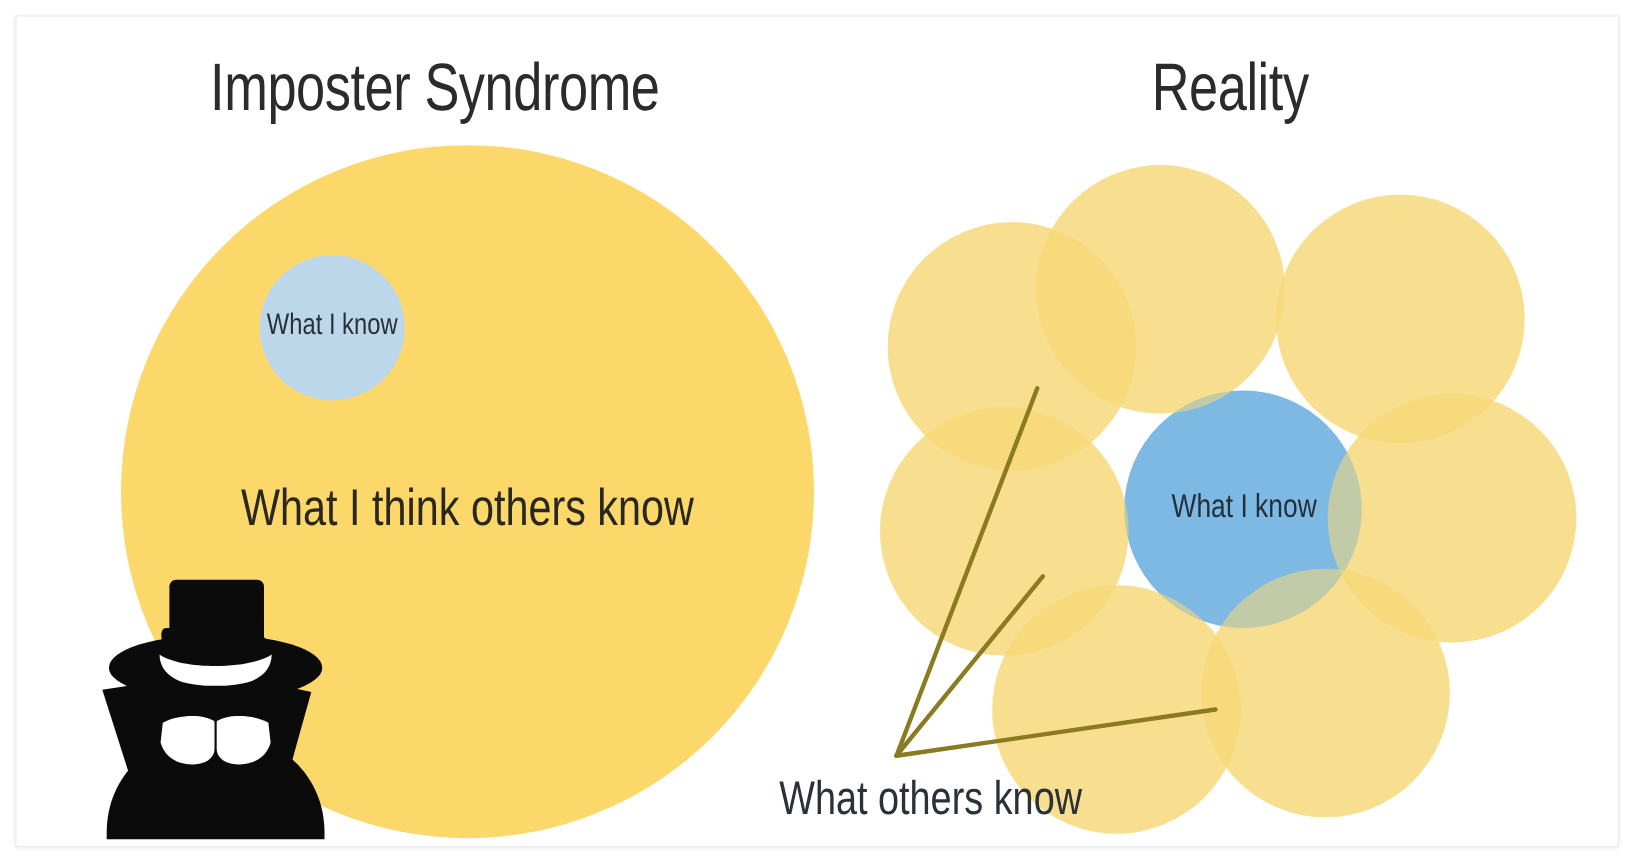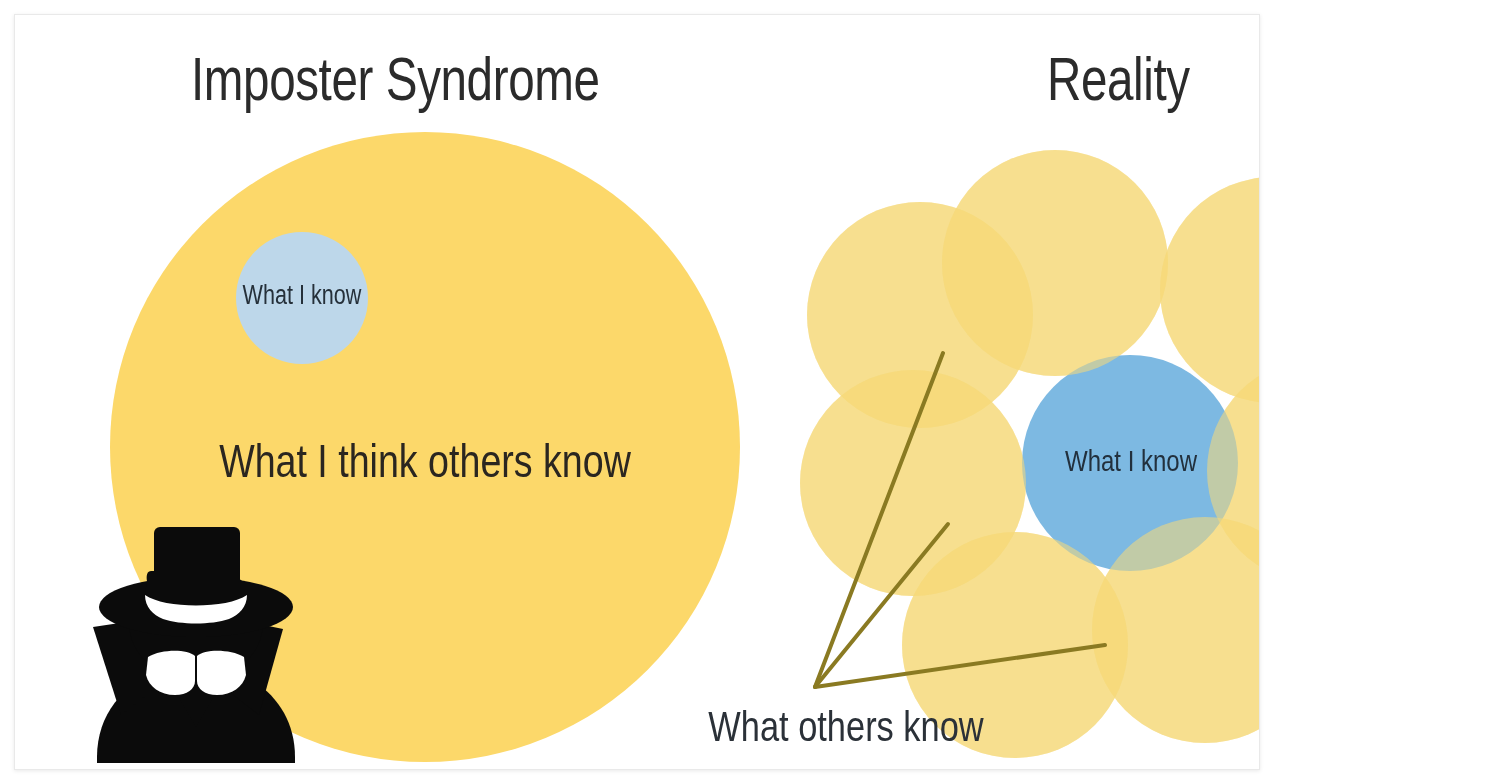--- a/index.html
+++ b/index.html
@@ -18,21 +18,21 @@
     position: relative;
     width: 1490px;
     height: 780px;
     background: #ffffff;
   }
   
   #card {
     position: absolute;
     left: 14px;
     top: 14px;
-    width: 1246px;
+    width: 1458px;
     height: 756px;
     background: #ffffff;
     border: 1px solid #e9e9e9;
     box-shadow: 0 1px 4px rgba(0,0,0,0.09);
     box-sizing: border-box;
     overflow: hidden;
   }
   .figure-svg {
     position: absolute;
     left: 0;

